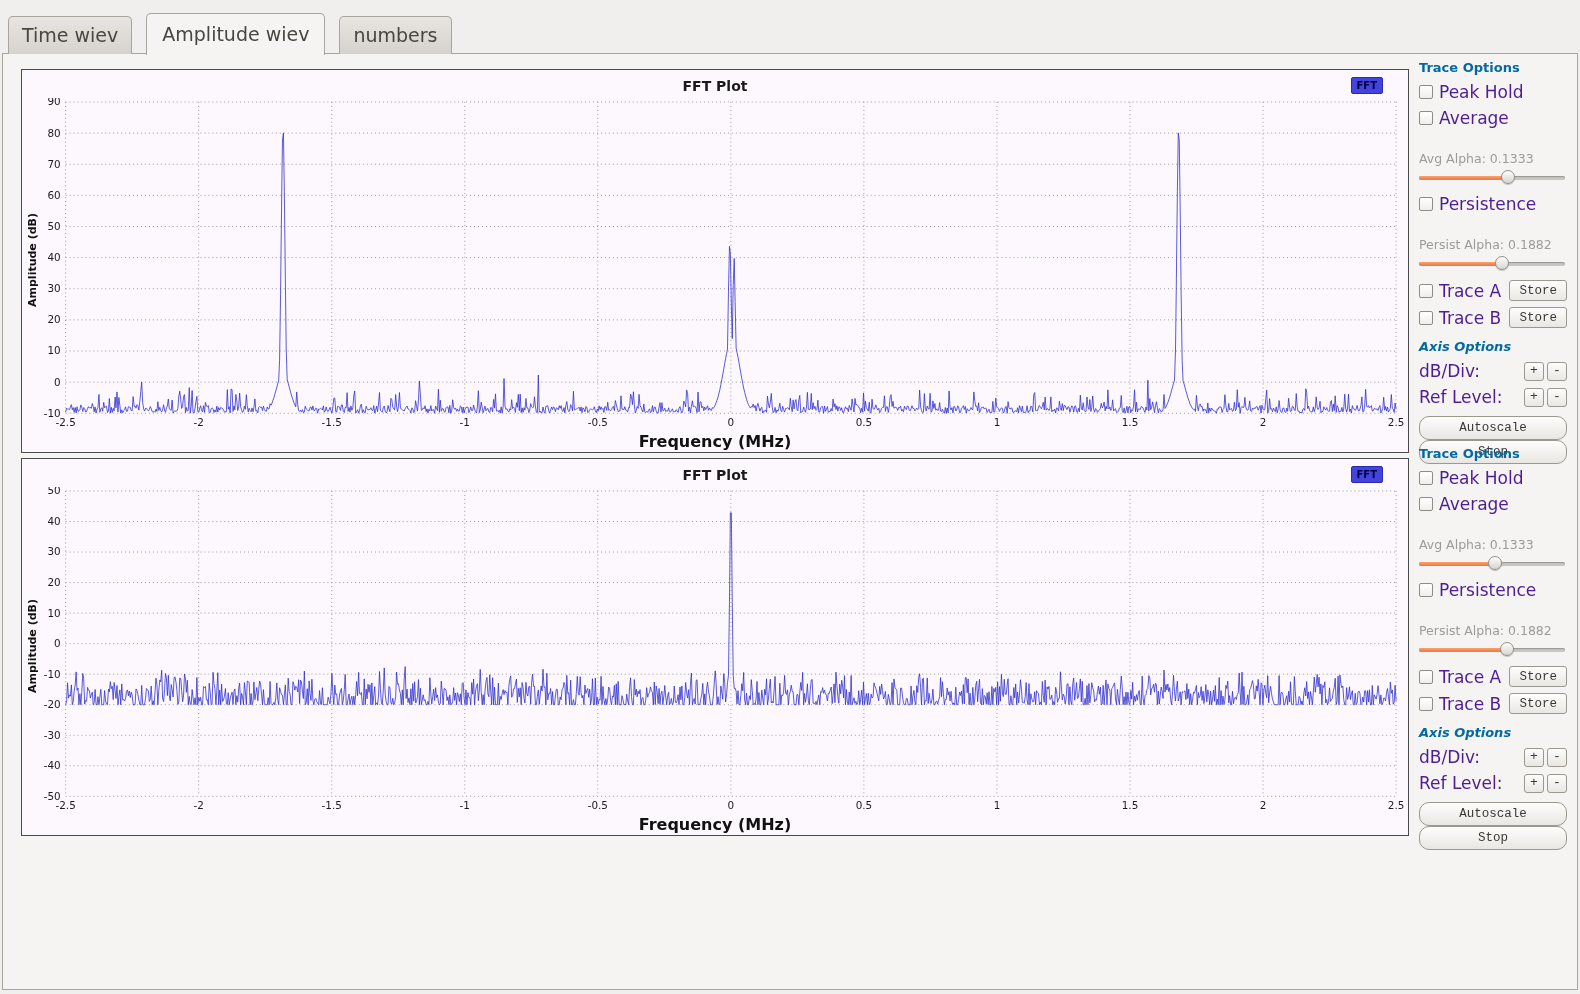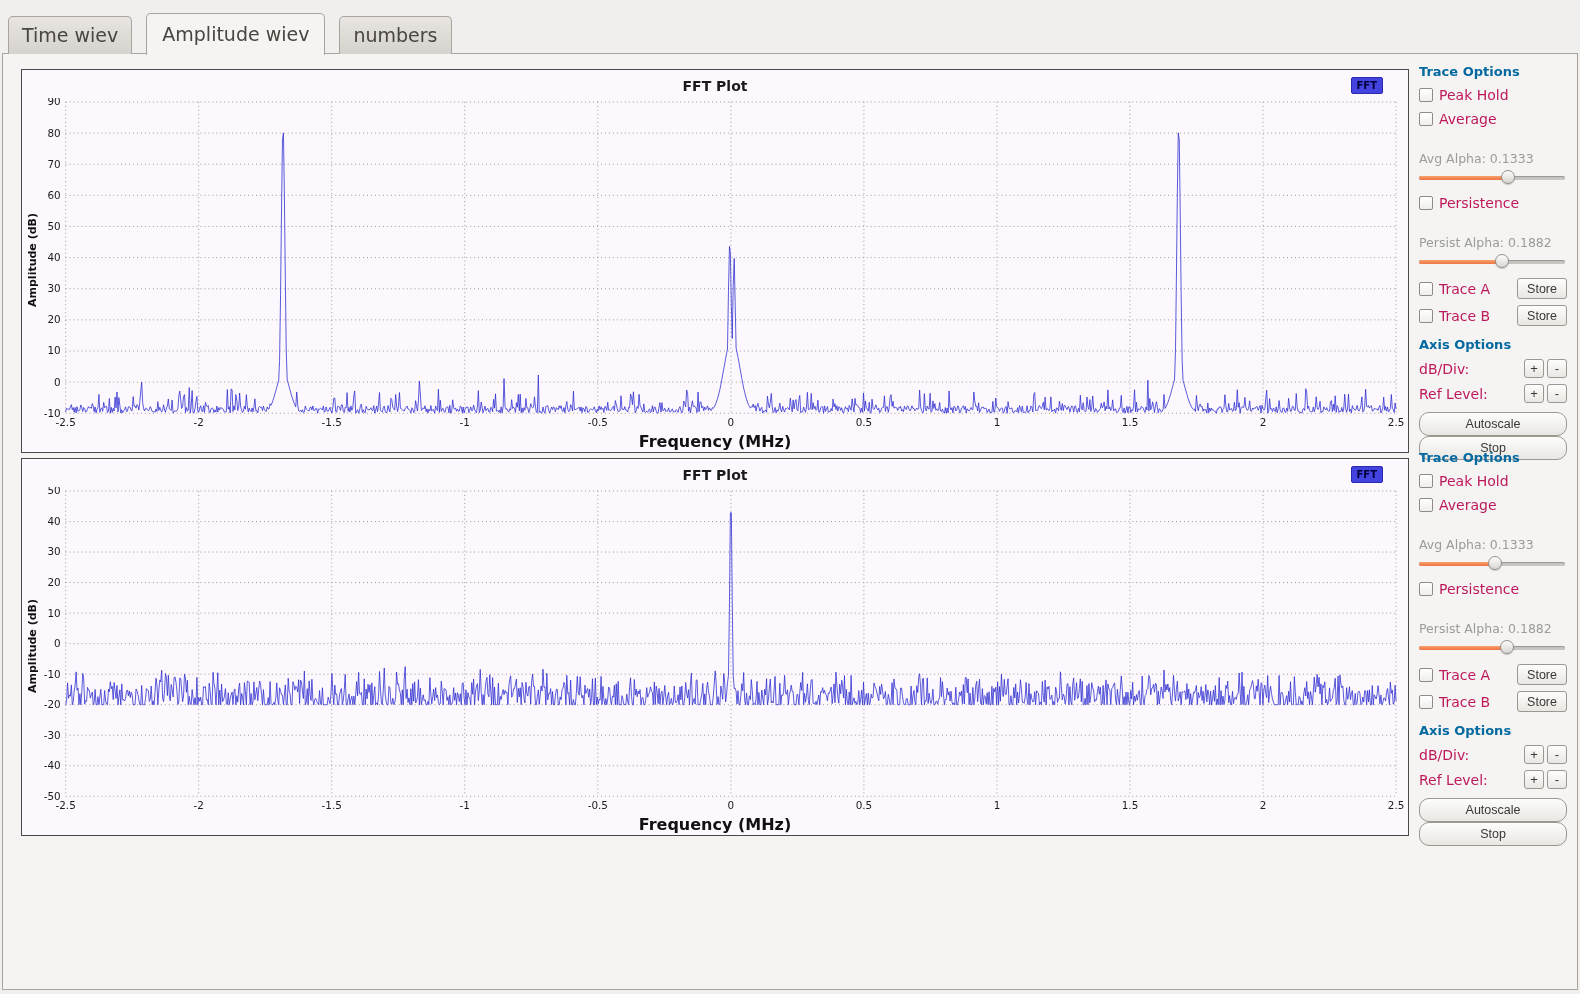--- a/index.html
+++ b/index.html
@@ -50,45 +50,45 @@
     position:absolute; left:-58px; top:50%; margin-top:-9px; width:140px; height:16px;
     text-align:center; transform:rotate(-90deg);
     font-weight:bold; font-size:11px; color:#111; white-space:nowrap; pointer-events:none;
   }
   svg .grid { stroke:#9a9a9a; stroke-width:1; stroke-dasharray:1 3; fill:none; }
   svg .tick { font-family:"DejaVu Sans",sans-serif; font-size:10.5px; fill:#1b1b1b; }
 
   
   .sidebar { width:164px; padding:8px 6px 6px 10px; display:flex; flex-direction:column; }
   .section-header { font-weight:bold; font-size:13px; color:#0369a1; margin-bottom:4px; }
-  .section-header.mt { margin-top:8px; }
+  .section-header.mt { margin-top:8px;font-style:italic; }
   .row { display:flex; align-items:center; margin:3px 0; min-height:18px; }
   .row.spread { justify-content:space-between; }
   .row .row { margin:0; }
   .cb {
     width:14px; height:14px; flex:none; margin-right:6px; border:1px solid #8f8b85;
     border-radius:2px; background:linear-gradient(#ffffff,#efeeec); cursor:pointer;
   }
-  .cb-label { font-size:14px; color:#be185d; }
+  .cb-label { font-size:17px; color:#4c1d95; }
   .gray-label { color:#9b9b9b; font-size:12.5px; margin-top:20px; }
   .slider { position:relative; height:15px; margin:4px 2px 6px 0; cursor:pointer; }
   .slider::before {
     content:""; position:absolute; top:6px; left:0; right:0; height:4px;
     background:#c9c6c2; border-radius:2px; box-shadow:inset 0 1px 1px rgba(0,0,0,.25);
   }
   .slider::after {
     content:""; position:absolute; top:6px; left:0; width:var(--p,60%); height:4px;
     background:linear-gradient(#f9a26d,#ee7442); border-radius:2px;
   }
   .slider .handle {
     position:absolute; top:0; left:calc(var(--p,60%) - 7px); width:14px; height:14px; z-index:2;
     border-radius:50%; background:linear-gradient(#fdfdfd,#d8d5d1); border:1px solid #948f88;
     box-shadow:0 1px 1px rgba(0,0,0,.2); cursor:pointer;
   }
-  button { font-family:Liberation Sans, sans-serif; cursor:pointer; }
+  button { font-family:Liberation Mono, monospace; cursor:pointer; }
   .btn {
     border:1px solid #9c9890; border-radius:3px; color:#3a3834; font-size:12.5px;
     background:linear-gradient(#fdfdfc,#e9e7e3); text-align:center;
   }
   .btn.small { padding:2px 9px; height:21px; }
   .btn.tiny { width:20px; height:19px; padding:0; line-height:16px; font-size:13px; }
   .pm { display:flex; gap:3px; }
   .btn.wide { width:100%; height:24px; margin-top:6px;border-radius:10px; }
   .btn.stop { margin-top:auto; }
 </style>

